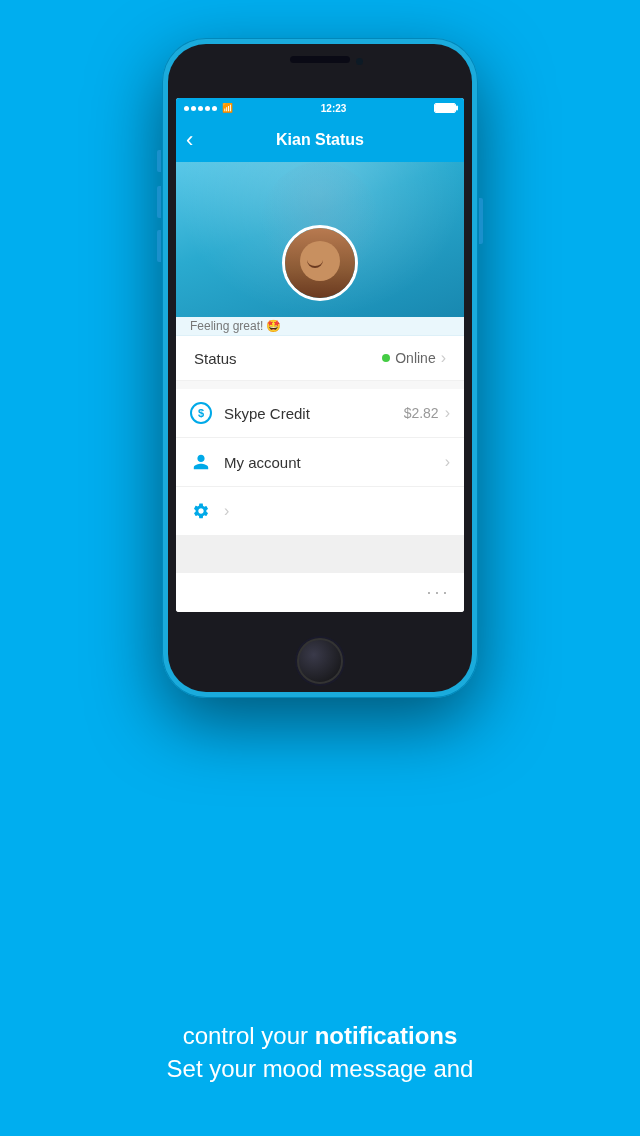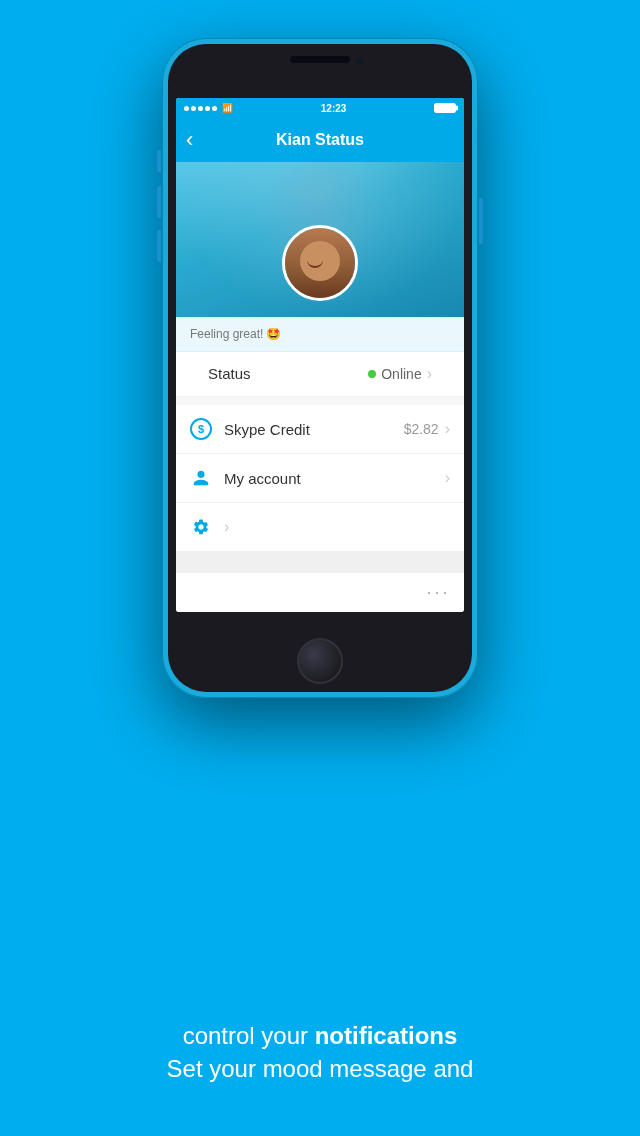--- a/index.html
+++ b/index.html
@@ -71,25 +71,25 @@
             <div style="position:relative;width:50px;height:55px;">
 
               <div style="width:40px;height:40px;background:#C89060;border-radius:50%;position:absolute;top:5px;left:5px;"></div>
 
               <div style="width:16px;height:8px;border-bottom:2px solid #6B3A20;border-radius:0 0 8px 8px;position:absolute;top:24px;left:12px;"></div>
             </div>
           </div>
         </div>
       </div>
 
-      <div style="background:#EAF7FC;padding:10px 14px;font-size:12px;color:#777;border-bottom:1px solid #ddf0f8;">
+      <div style="background:#EAF7FC;padding:2px 14px;font-size:12px;color:#777;border-bottom:1px solid #ddf0f8;">
         <span>Feeling great! 🤩</span>
       </div>
 
-      <div style="display:flex;padding:13px 32px;background:white;border-bottom:1px solid #f0f0f0;">
+      <div style="display:flex;align-items:center;padding:13px 18px;background:white;border-bottom:1px solid #f0f0f0;">
         <span style="flex:1;font-size:15px;color:#333;">Status</span>
         <div style="display:flex;align-items:center;">
           <div style="width:8px;height:8px;background:#44CC44;border-radius:50%;margin-right:5px;"></div>
           <span style="font-size:14px;color:#666;margin-right:5px;">Online</span>
           <span style="color:#ccc;font-size:16px;">›</span>
         </div>
       </div>
 
       <div style="height:8px;background:#f7f7f7;"></div>
 

